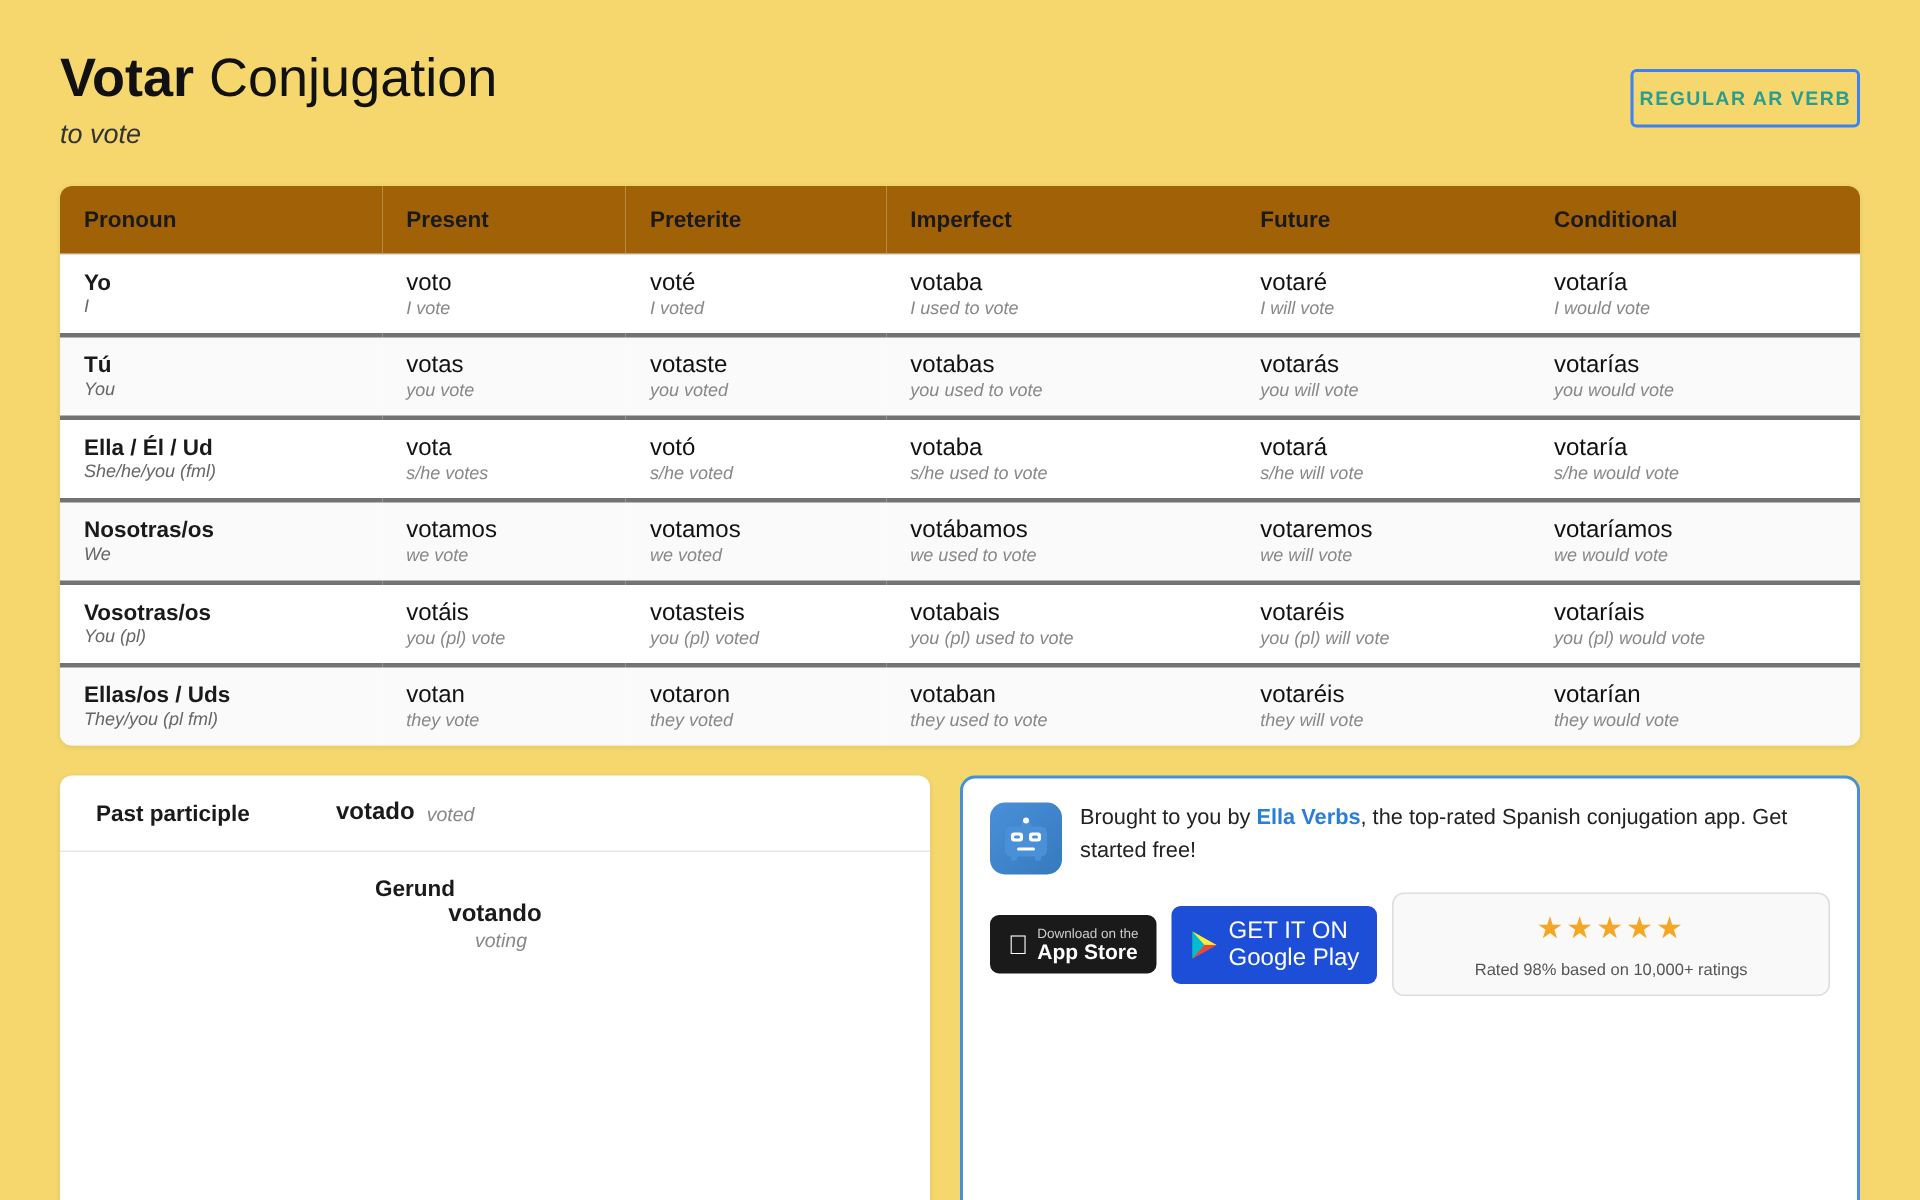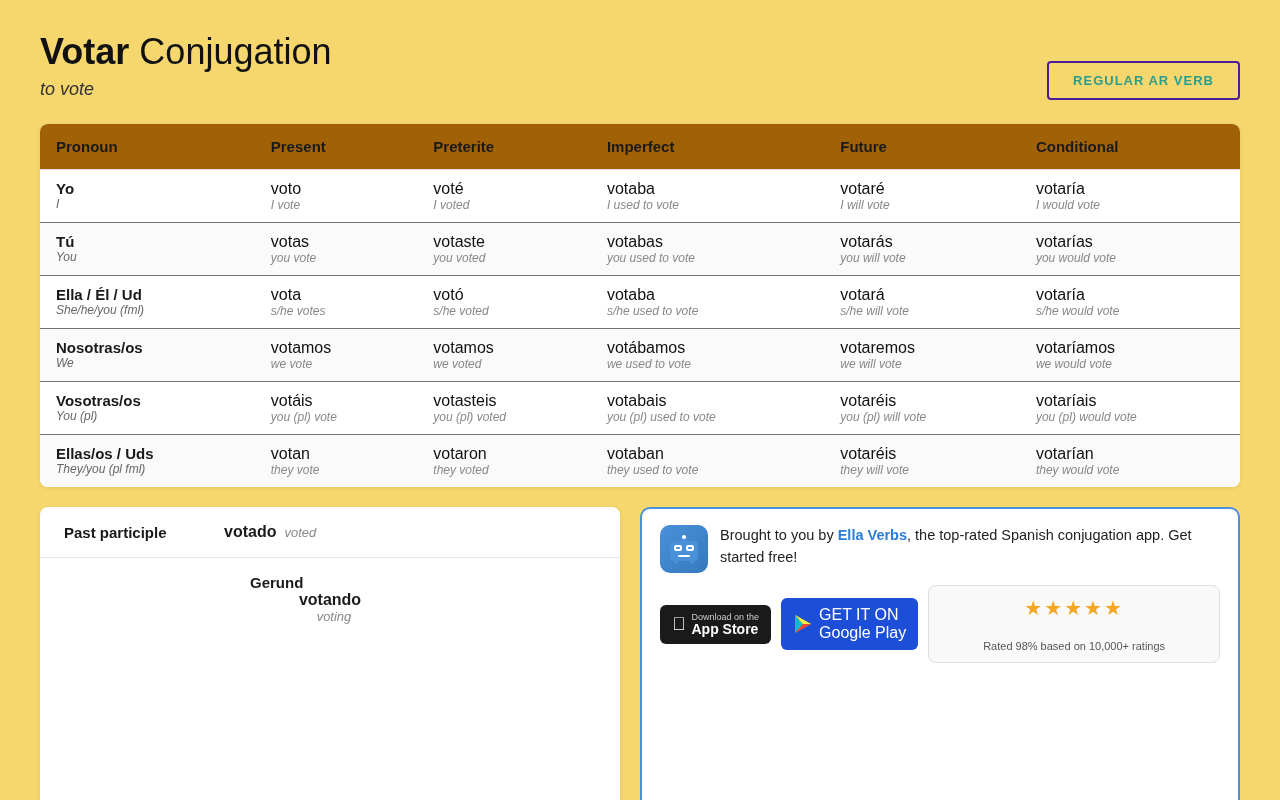--- a/index.html
+++ b/index.html
@@ -9,21 +9,21 @@
       font-family: -apple-system, BlinkMacSystemFont, 'Segoe UI', Helvetica, Arial, sans-serif;
       padding: 30px 40px;
       min-height: 800px;
       color: #1a1a1a;
     }
 
     
     .header {
       display: flex;
       justify-content: space-between;
-      align-items: flex-end;
+      align-items: center;
       margin-bottom: 24px;
     }
 
     .title-block h1 {
       font-size: 36px;
       font-weight: 400;
       color: #111;
       line-height: 1.2;
     }
 
@@ -32,26 +32,26 @@
     }
 
     .title-block .subtitle {
       font-style: italic;
       font-size: 18px;
       color: #333;
       margin-top: 6px;
     }
 
     .verb-badge {
-      border: 2px solid #4c1d95;
+      border: 2px solid #3b82f6;
       color: #2a9d8f;
       font-size: 13px;
       font-weight: 700;
       letter-spacing: 1px;
-      padding: 10px 24px;
+      padding: 10px 4px;
       border-radius: 4px;
       background: transparent;
     }
 
     
     .conjugation-table {
       width: 100%;
       border-collapse: collapse;
       background: white;
       border-radius: 8px;
@@ -65,21 +65,21 @@
       font-weight: 700;
       font-size: 15px;
       text-align: left;
       padding: 14px 16px;
       border-bottom: 1px solid #ddd;
     }
 
     .conjugation-table td {
       padding: 10px 16px;
       vertical-align: top;
-      border-bottom: 1px solid #737373;
+      border-bottom: 3px solid #737373;
       font-size: 15px;
     }
 
     .conjugation-table tr:last-child td {
       border-bottom: none;
     }
 
     .conjugation-table tr:nth-child(even) td {
       background: #fafafa;
     }
@@ -253,21 +253,21 @@
 
     .stars {
       color: #f5a623;
       font-size: 20px;
       letter-spacing: 2px;
     }
 
     .rating-text {
       font-size: 11px;
       color: #555;
-      margin-top: 20px;
+      margin-top: 10px;
     }
 
     
     .apple-logo {
       font-size: 18px;
       line-height: 1;
     }
 
     
     .play-icon {

